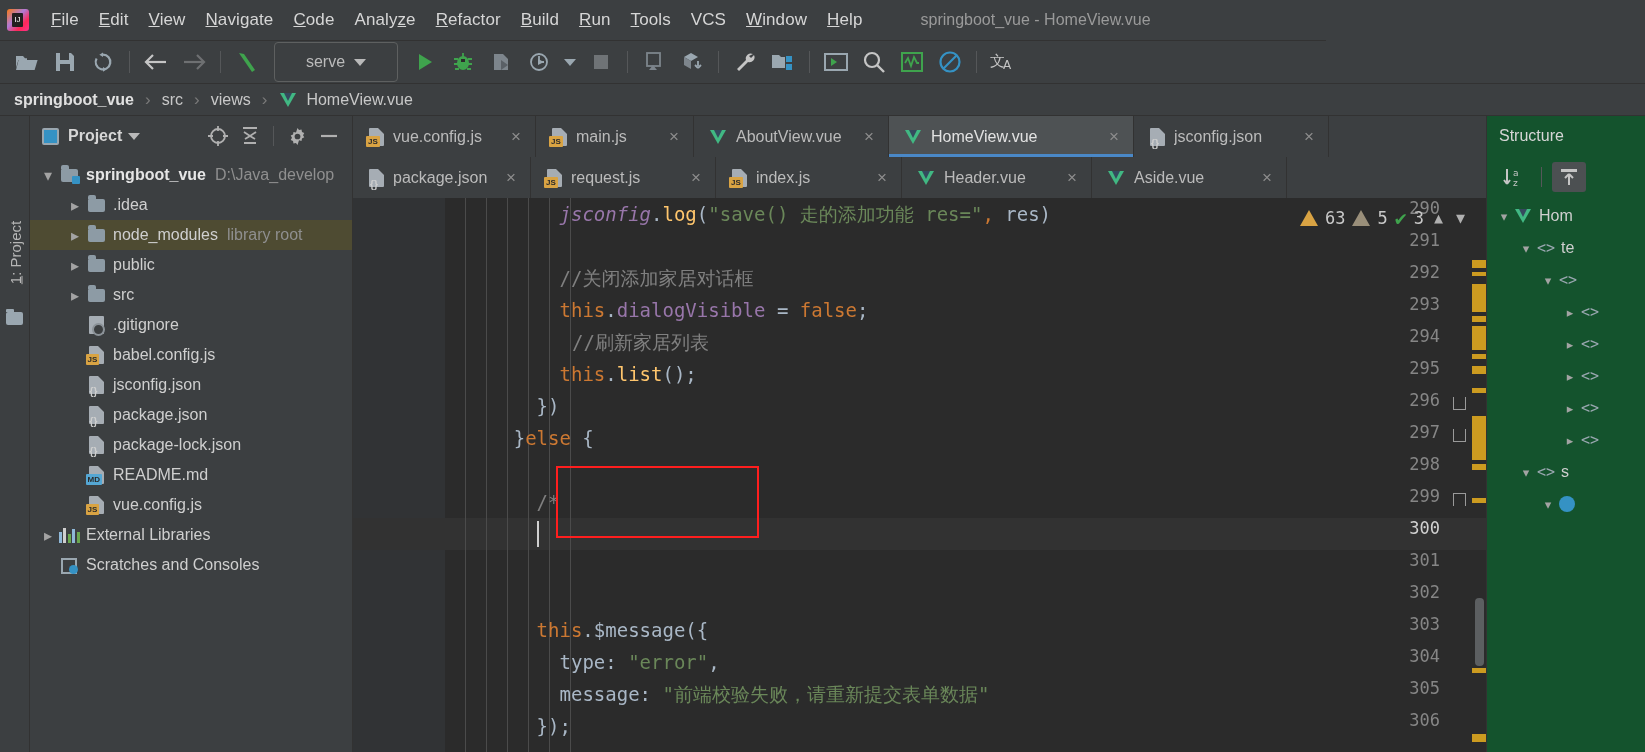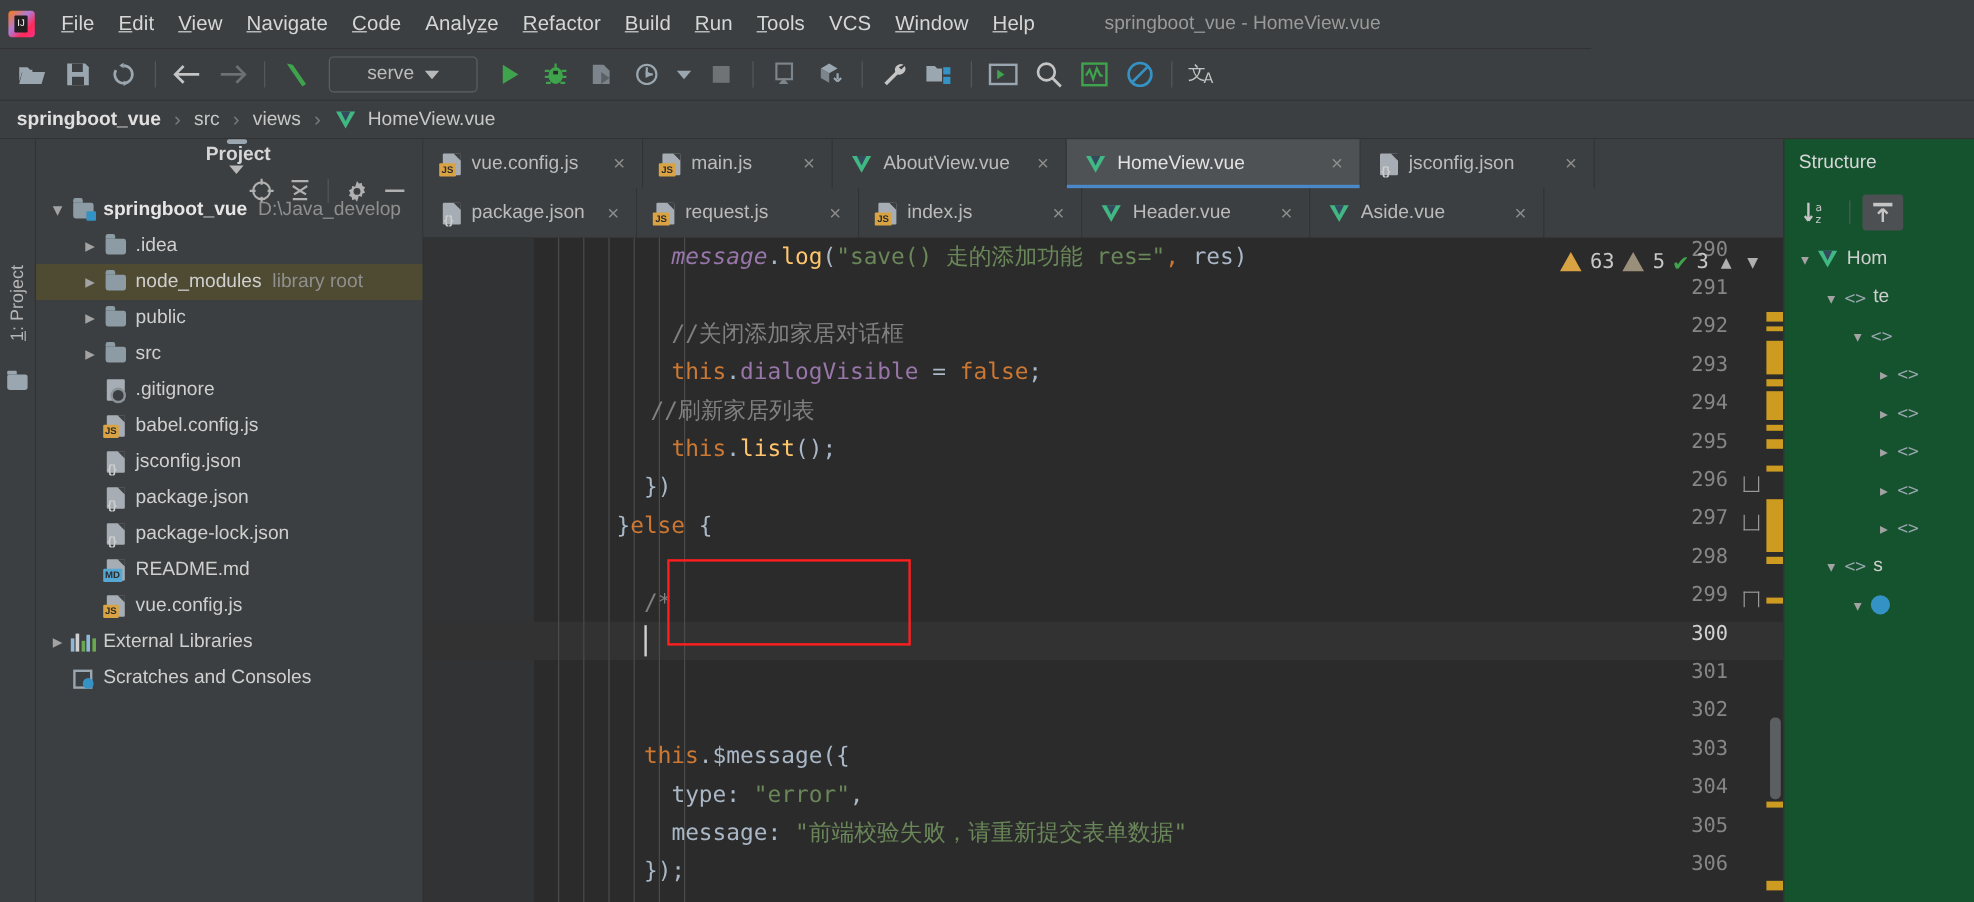--- a/index.html
+++ b/index.html
@@ -45,21 +45,21 @@
     position:absolute; left:0; top:41px; width:1645px; height:43px;
     background:#3c3f41; display:flex; align-items:center; gap:0px;
     border-bottom:1px solid #323232;
   }
   .tb-btn {
     width:38px; height:34px; display:flex; align-items:center; justify-content:center;
     border-radius:3px; flex:none;
   }
   .tb-sep { width:1px; height:22px; background:#555759; margin:0 7px; flex:none; }
   .run-config {
-    height:30px; min-width:124px; border:1px solid #5e6060; border-radius:4px;
+    height:40px; min-width:124px; border:1px solid #5e6060; border-radius:4px;
     display:flex; align-items:center; justify-content:center; gap:9px;
     padding:0 12px; margin:0 8px; color:#bbb; font-size:16px; flex:none;
   }
   .caret-d { width:0;height:0;border-left:6px solid transparent;border-right:6px solid transparent;border-top:7px solid #b9b9b9; }
 
   
   .breadcrumb {
     position:absolute; left:0; top:84px; width:1645px; height:32px;
     background:#3c3f41; display:flex; align-items:center; padding-left:14px; gap:2px;
     border-bottom:1px solid #323232;
@@ -86,21 +86,21 @@
     content:""; position:absolute; left:0; top:-3px; width:8px;height:3px;
     background:#9aa7b0; border-radius:1px 1px 0 0;
   }
 
   
   .project-panel {
     position:absolute; left:30px; top:116px; width:323px; height:636px;
     background:#3c3f41; border-right:1px solid #323232;
   }
   .pp-header {
-    height:40px; display:flex; align-items:center; padding-left:12px; gap:0px;flex-direction:column;
+    height:40px; display:flex; align-items:center; padding-left:12px; gap:0px;
   }
   .pp-title { font-size:16px; color:#d6d6d6; margin-left:9px; margin-right:6px; font-weight:600;}
   .pp-icons { margin-left:auto; display:flex; align-items:center; gap:2px; padding-right:8px;}
   .pp-ic { width:30px;height:28px; display:flex;align-items:center;justify-content:center;border-radius:3px;}
   .pp-divider{ width:1px;height:20px;background:#555759;margin:0 6px;}
 
   .tree { padding-top:4px; font-size:16px; }
   .tnode {
     height:30px; display:flex; align-items:center; white-space:nowrap;
     padding-right:6px;
@@ -695,25 +695,25 @@
         <div class="foldmark close" style="top: 231px;"></div>
         <div class="foldmark open" style="top: 295px;"></div>
       </div>
     <div class="indent-guide" style="left: 112px; top: 0px; height: 554px;"></div>
       <div class="indent-guide" style="left: 133px; top: 0px; height: 554px;"></div>
       <div class="indent-guide" style="left: 154px; top: 0px; height: 554px;"></div>
       <div class="indent-guide" style="left: 175px; top: 0px; height: 554px;"></div>
       <div class="indent-guide" style="left: 196px; top: 0px; height: 554px;"></div>
       <div class="indent-guide" style="left: 217px; top: 0px; height: 554px;"></div>
       <div id="code-lines" class="code-area">
-        <div class="cline" style="top: 0px; left: 114.5px;"><span class="c-console">message</span><span class="c-plain">.</span><span class="c-fn">log</span><span class="c-plain">(</span><span class="c-str">"save() 走的添加功能 res="</span><span class="c-kw">,</span><span class="c-plain"> res)</span></div>
+        <div class="cline" style="top: 0px; left: 114.5px;"><span class="c-console">jsconfig</span><span class="c-plain">.</span><span class="c-fn">log</span><span class="c-plain">(</span><span class="c-str">"save() 走的添加功能 res="</span><span class="c-kw">,</span><span class="c-plain"> res)</span></div>
         <div class="cline" style="top: 32px; left: 0px;"></div>
         <div class="cline" style="top: 96px; left: 114.5px;"><span class="c-kw">this</span><span class="c-plain">.</span><span class="c-field">dialogVisible</span><span class="c-plain"> = </span><span class="c-kw">false</span><span class="c-plain">;</span></div>
         <div class="cline" style="top: 64px; left: 114.5px;"><span class="c-cm">//关闭添加家居对话框</span></div>
-        <div class="cline" style="top: 128px; left: 97px;"><span class="c-cm">//刷新家居列表</span></div>
+        <div class="cline" style="top: 128px; left: 127px;"><span class="c-cm">//刷新家居列表</span></div>
         <div class="cline" style="top: 160px; left: 114.5px;"><span class="c-kw">this</span><span class="c-plain">.</span><span class="c-fn">list</span><span class="c-plain">();</span></div>
         <div class="cline" style="top: 192px; left: 91.6px;"><span class="c-plain">})</span></div>
         <div class="cline" style="top: 224px; left: 68.7px;"><span class="c-plain">}</span><span class="c-kw">else</span><span class="c-plain"> {</span></div>
         <div class="cline" style="top: 256px; left: 0px;"></div>
         <div class="cline" style="top: 288px; left: 91.6px;"><span class="c-cm">/*</span></div>
         <div class="cline" style="top: 320px; left: 91.6px;"></div>
         <div class="cline" style="top: 352px; left: 0px;"></div>
         <div class="cline" style="top: 416px; left: 91.6px;"><span class="c-kw">this</span><span class="c-plain">.</span><span class="c-plain">$message</span><span class="c-plain">({</span></div>
         <div class="cline" style="top: 448px; left: 114.5px;"><span class="c-plain">type: </span><span class="c-str">"error"</span><span class="c-plain">,</span></div>
         <div class="cline" style="top: 480px; left: 114.5px;"><span class="c-plain">message: </span><span class="c-str">"前端校验失败，请重新提交表单数据"</span></div>

